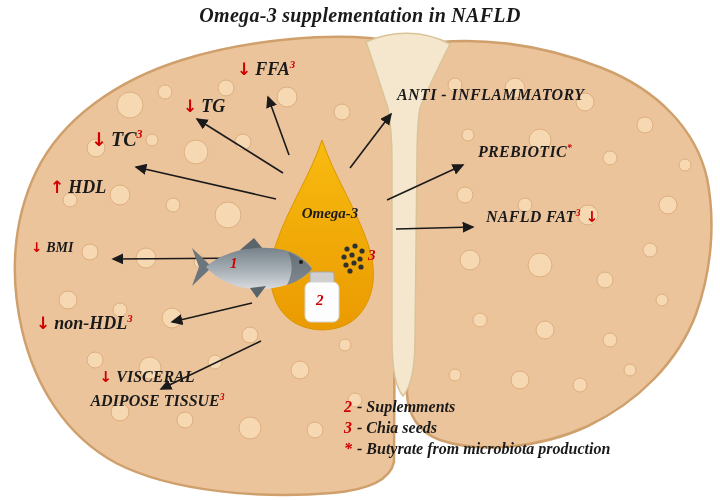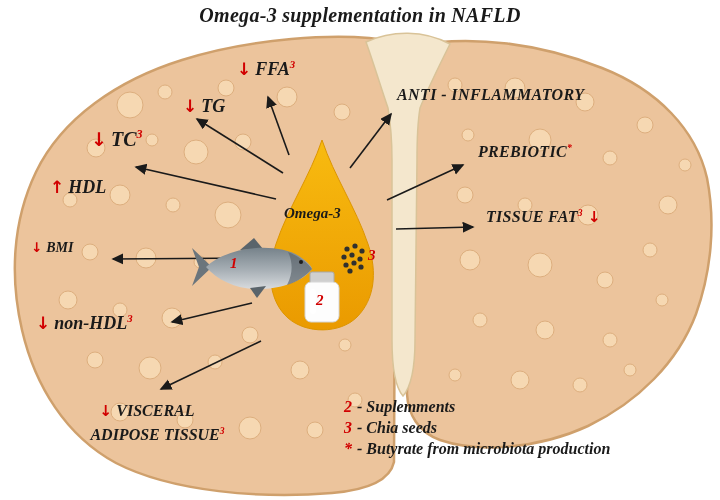--- a/index.html
+++ b/index.html
@@ -30,23 +30,23 @@
   }
   #effect-ffa      { left:237px; top:58px;  font-size:18px; }
   #effect-anti     { left:357px; top:86px;  font-size:16px; letter-spacing:.4px;margin-left:40px; }
   #effect-tg       { left:143px; top:96px;  font-size:18px;margin-left:40px; }
   #effect-tc       { left:91px;  top:127px; font-size:20px; }
   #effect-prebiotic{ left:478px; top:142px; font-size:16px; letter-spacing:.3px; }
   #effect-hdl      { left:50px;  top:177px; font-size:18px; }
   #effect-liverfat { left:486px; top:207px; font-size:16px; letter-spacing:.3px; }
   #effect-bmi      { left:31px;  top:240px; font-size:14px; }
   #effect-nonhdl   { left:36px;  top:312px; font-size:18px; }
-  #effect-visceral { left:32px;  top:401px; font-size:16px; line-height:20px; white-space:normal; width:230px; }
+  #effect-visceral { left:32px;  top:367px; font-size:16px; line-height:20px; white-space:normal; width:230px; }
   #effect-visceral .line2 { padding-left:21px; display:block; }
-  #droplet-label   { left:284px; top:205px; width:80px; text-align:left; font-size:15px; }
+  #droplet-label   { left:290px; top:205px; width:80px; text-align:center; font-size:15px; }
   .legend {
     position:absolute; left:344px; top:396px; font-size:16px;
     font-weight:bold; line-height:21px;
   }
   .legend-row span.num { margin-right:5px; }
 </style>
 </head>
 <body>
 
 <div class="stage">
@@ -204,21 +204,21 @@
 
   <div class="lbl" id="effect-prebiotic">
     <span>PREBIOTIC</span><span class="sup red">*</span>
   </div>
 
   <div class="lbl" id="effect-hdl">
     <span class="arrow">↑</span><span>HDL</span>
   </div>
 
   <div class="lbl" id="effect-liverfat">
-    <span>TISSUE FAT</span><span class="sup red">3</span><span class="arrow after">↓</span>
+    <span>NAFLD FAT</span><span class="sup red">3</span><span class="arrow after">↓</span>
   </div>
 
   <div class="lbl" id="effect-bmi">
     <span class="arrow">↓</span><span>BMI</span>
   </div>
 
   <div class="lbl" id="droplet-label">Omega-3</div>
 
   <div class="lbl" id="effect-nonhdl">
     <span class="arrow">↓</span><span>non-HDL</span><span class="sup red">3</span>

